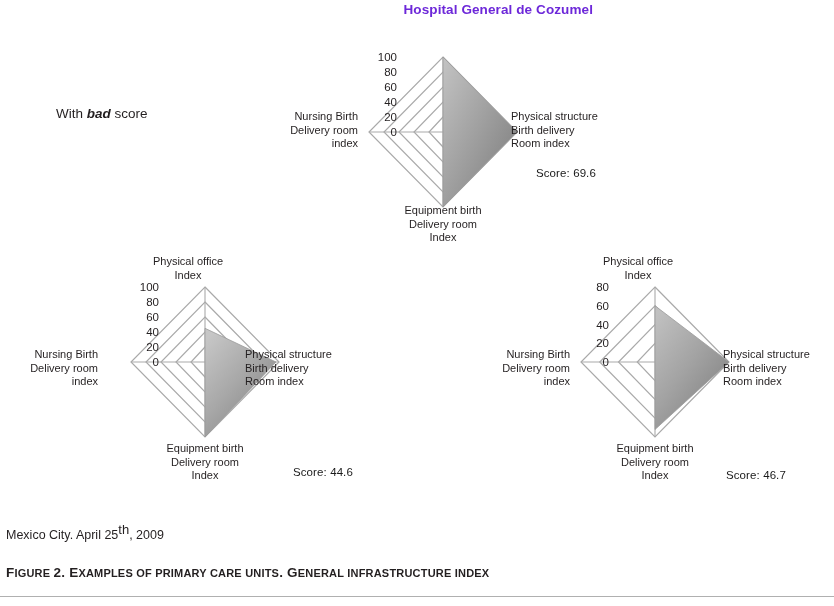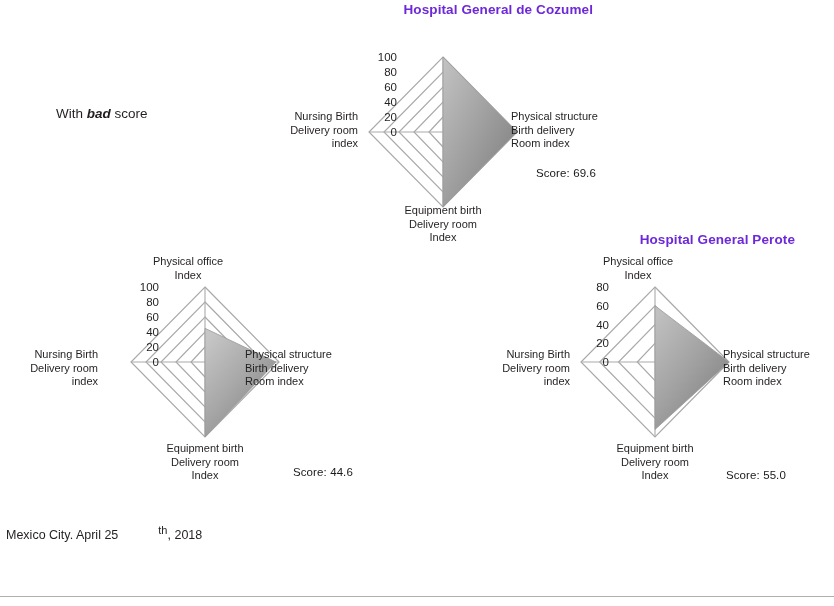--- a/index.html
+++ b/index.html
@@ -76,24 +76,23 @@
   }
 
   
   .footer-source {
     position: absolute;
     font-size: 12.5px;
     color: #231f20;
     white-space: nowrap;
   }
   .footer-source sup {
-    font-size: 11px;
+    font-size: 13px;
     vertical-align: super;
     line-height: 0;
-    margin-left: 40px;
   }
 
   .figure-caption {
     position: absolute;
     font-size: 13px;
     font-weight: bold;
     color: #231f20;
     white-space: nowrap;
     letter-spacing: 0.2px;
   }
@@ -233,21 +232,20 @@
       <div>Equipment birth</div>
       <div>Delivery room</div>
       <div>Index</div>
     </div>
 
     <div class="score-label" style="left:238px; top:236px;">Score: 44.6</div>
   </div>
 
   <div class="chart-block" id="chart-perote" style="left:505px; top:230px; width:300px; height:280px;">
 
-    <div class="chart-title" style="top:2px; left:-10px;">Hospital General Perote</div>
 
     <div class="axis-label" style="left:68px; top:25px; width:130px;">
       <div>Physical office</div>
       <div>Index</div>
     </div>
 
     <div class="radar-wrap" style="left:60px; top:56px;">
       <svg class="radar-svg" width="180" height="152" viewBox="0 0 180 152">
         <defs>
           <linearGradient id="g3" x1="0.12" y1="0" x2="0.92" y2="1">
@@ -289,23 +287,26 @@
       <div>Delivery room</div>
       <div>index</div>
     </div>
 
     <div class="axis-label" style="left:80px; top:212px; width:140px;">
       <div>Equipment birth</div>
       <div>Delivery room</div>
       <div>Index</div>
     </div>
 
-    <div class="score-label" style="left:221px; top:239px;">Score: 55.0</div>
+    <div class="score-label" style="left:221px; top:239px;">Score: 46.7</div>
   </div>
 
   <div class="footer-source" style="left:6px; top:528px;">
-    <span>Mexico City. April 25</span><sup>th</sup><span>, 2018</span>
-  </div>
-
+    <span>Mexico City. April 25</span><sup>th</sup><span>, 2009</span>
+  </div>
+
+  <div class="figure-caption" style="left:6px; top:565px;">
+    <span class="cap-big">F</span><span class="cap-sc">IGURE </span><span class="cap-big">2. E</span><span class="cap-sc">XAMPLES OF PRIMARY CARE UNITS</span><span class="cap-big">. G</span><span class="cap-sc">ENERAL INFRASTRUCTURE INDEX</span>
+  </div>
 
   <div class="rule" style="top:596px;"></div>
 
 </div>
 
 </body></html>

